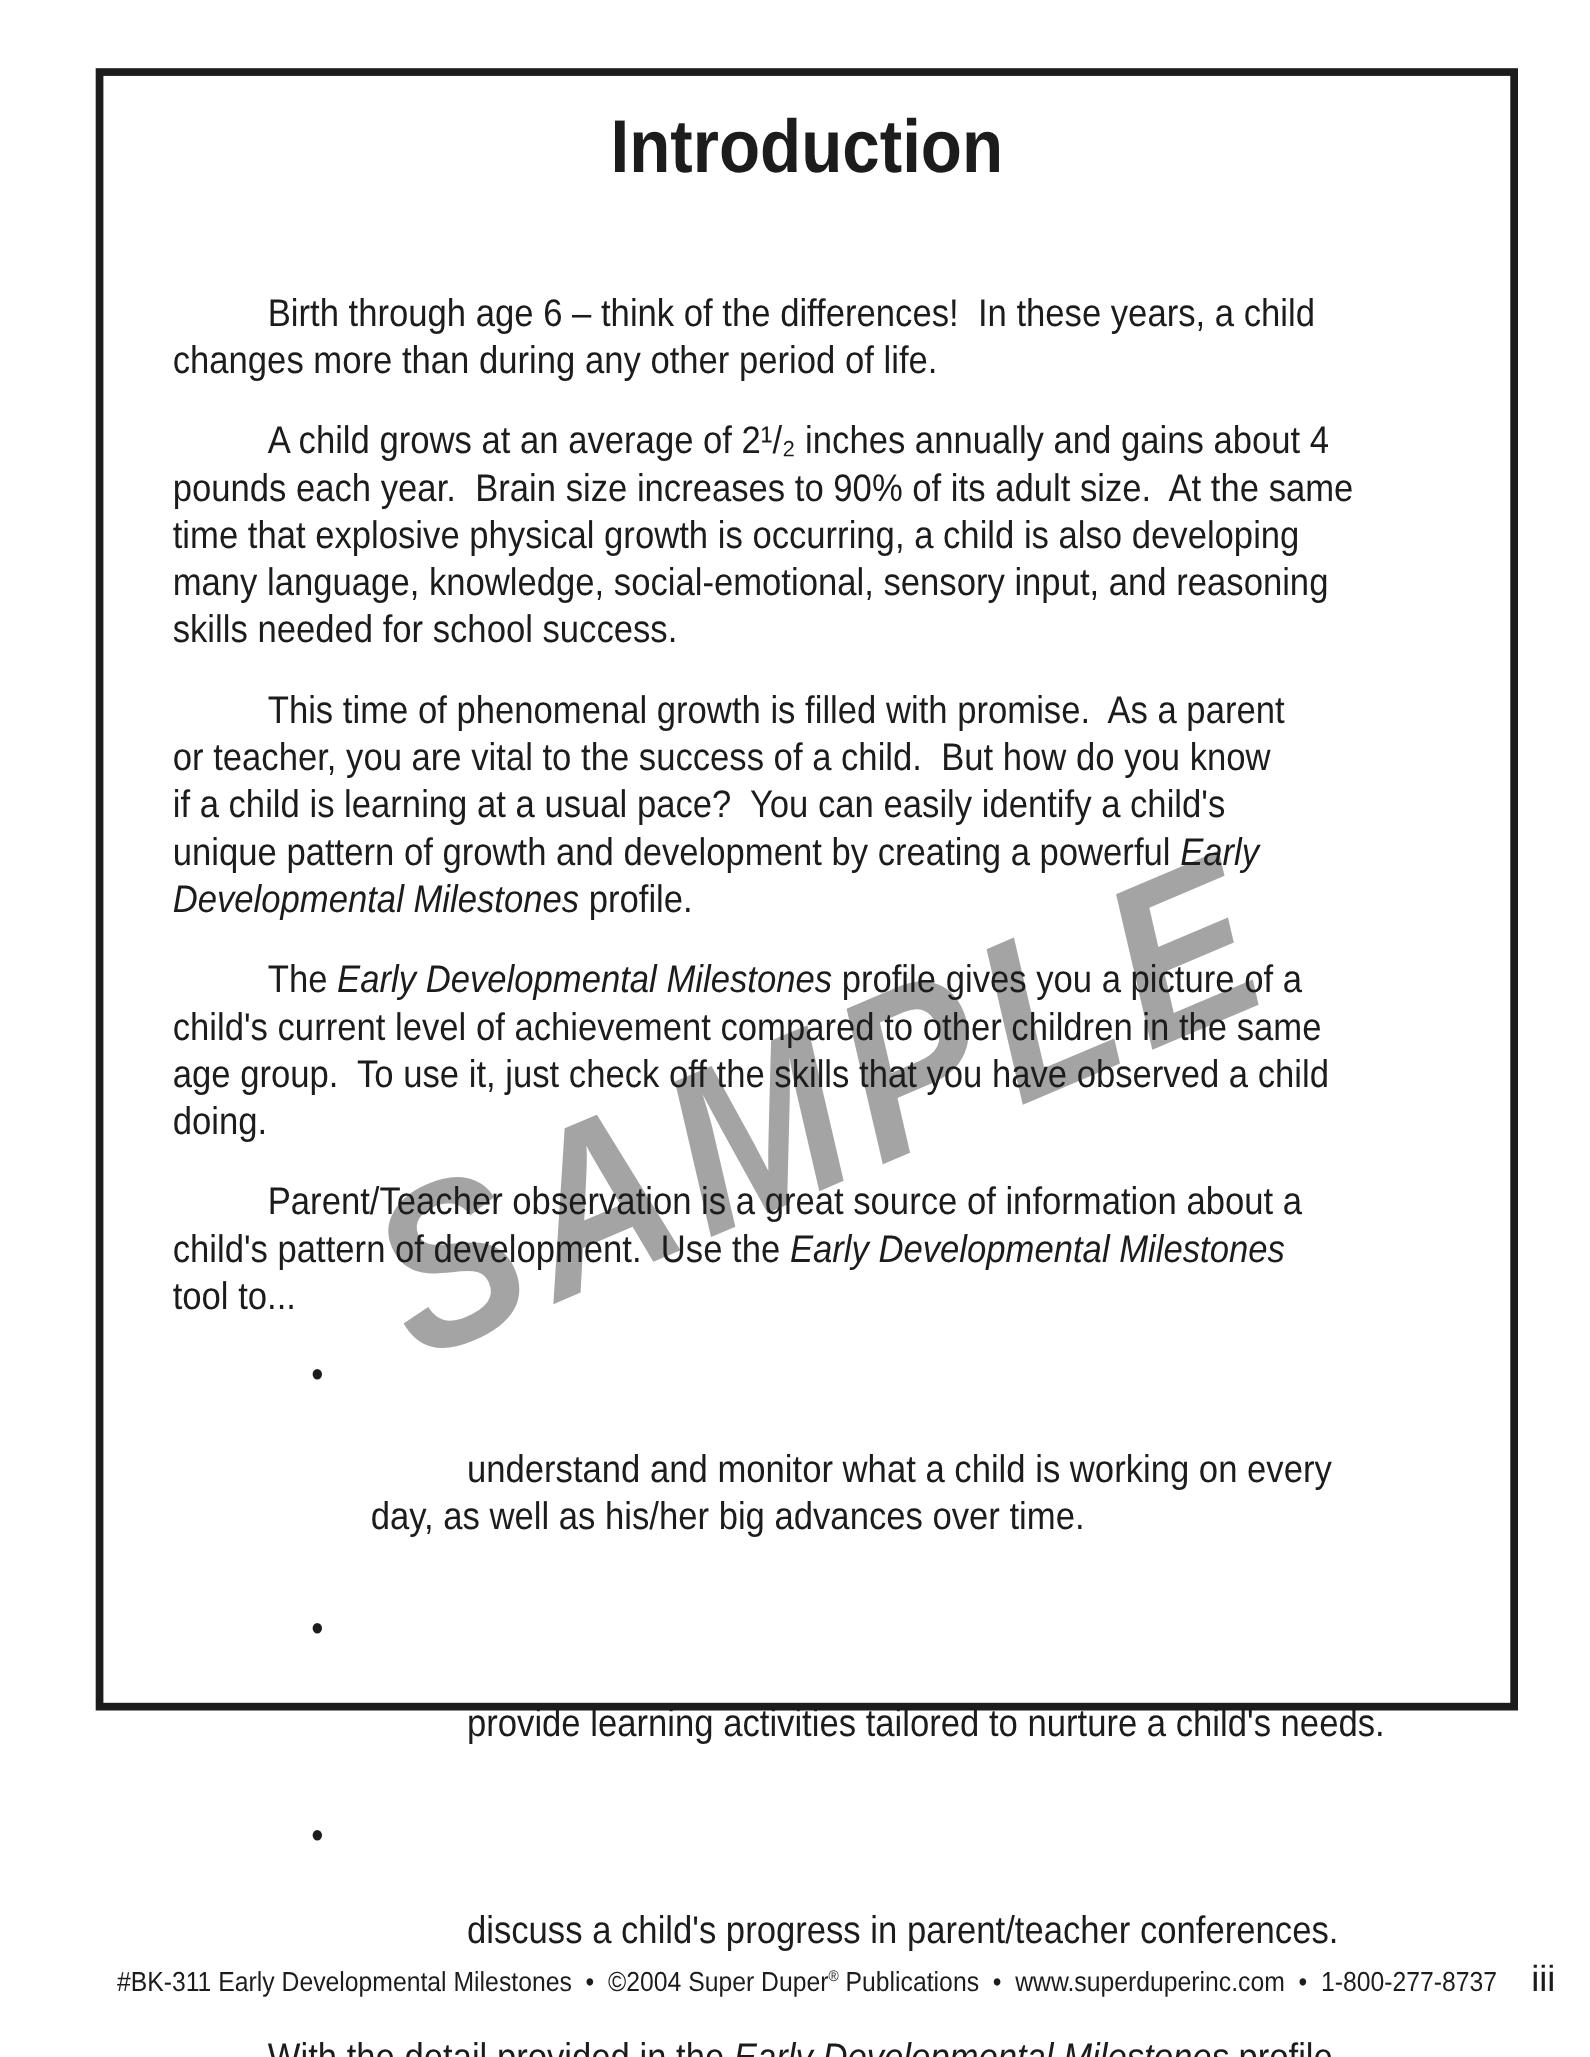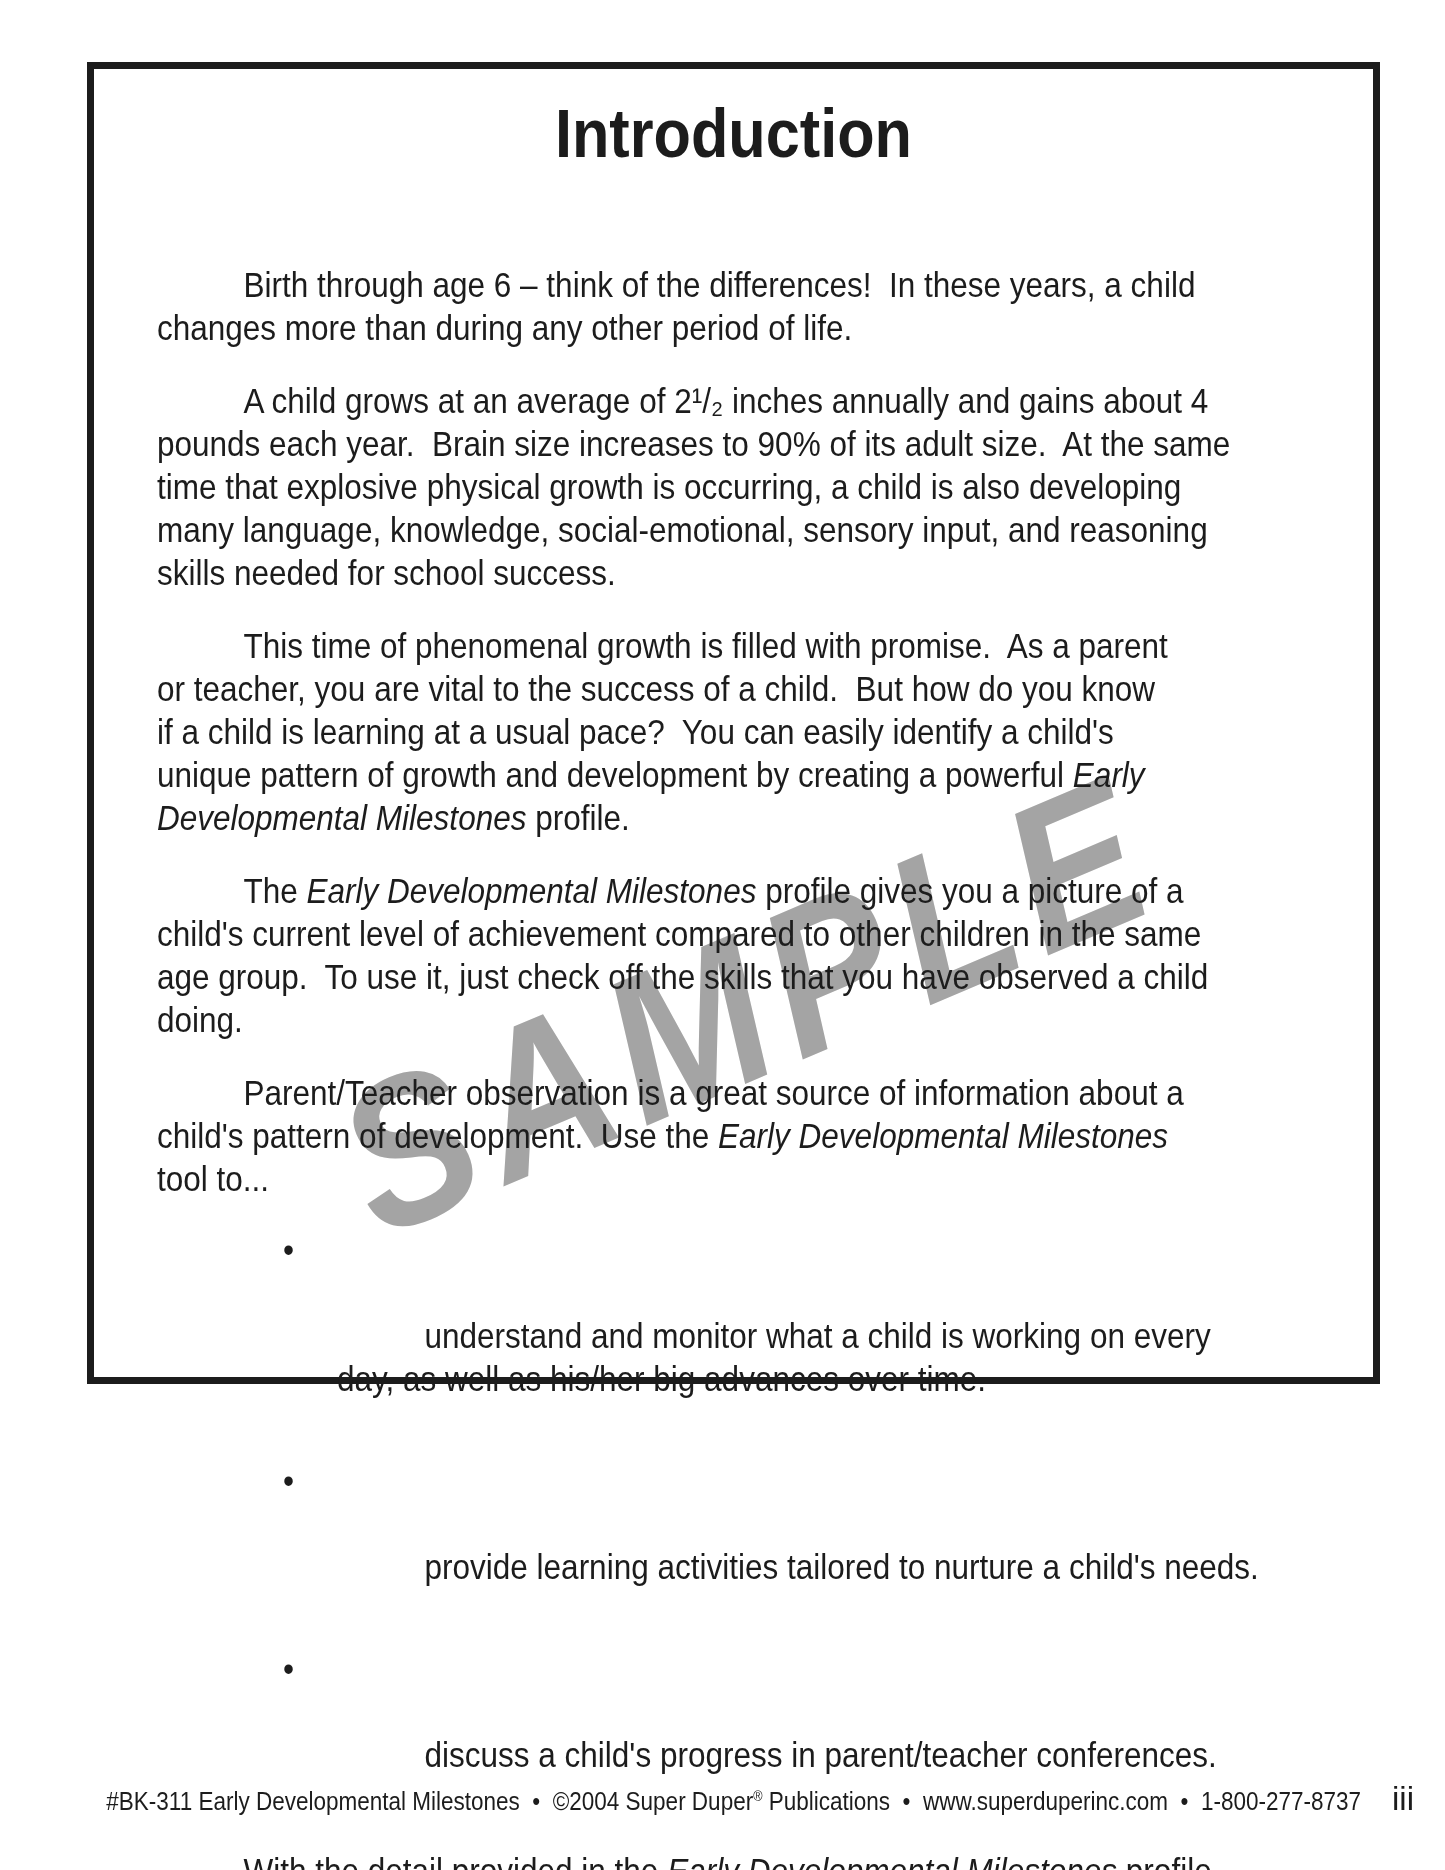--- a/index.html
+++ b/index.html
@@ -31,21 +31,21 @@
     font-style:italic;
     letter-spacing:15px;
     white-space:nowrap;
     color:var(--watermark);
     z-index:1;
     user-select:none;
   }
   .frame{
     position:absolute;
     left:87px;top:62px;
-    width:1293px;height:1322px;
+    width:1293px;height:1493px;
     border:7px solid var(--border);
     box-sizing:border-box;
     z-index:2;
     background:transparent;
   }
   
   .narrow{
     position:absolute;
     left:63px;top:0;
     width:1281px;

